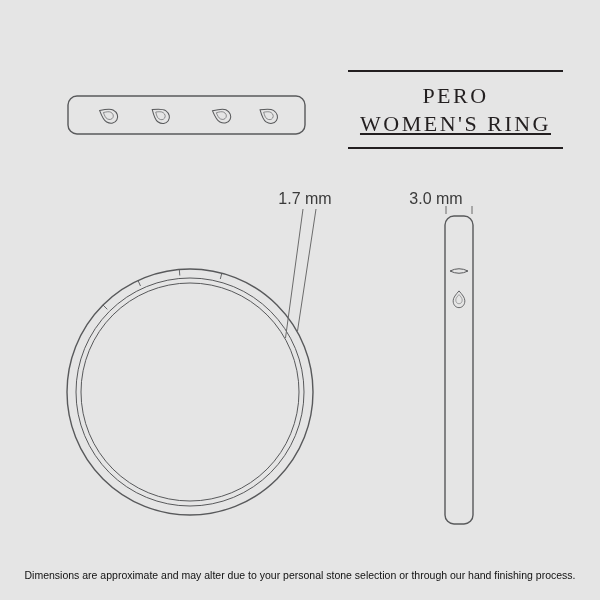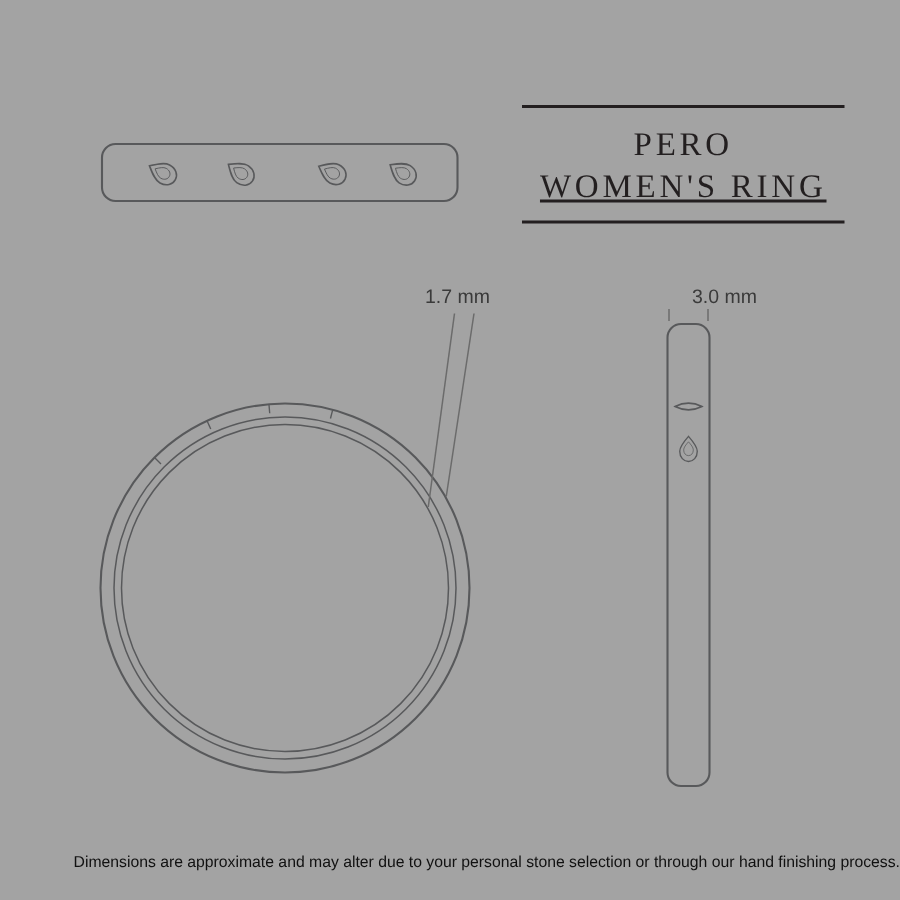--- a/index.html
+++ b/index.html
@@ -1,26 +1,26 @@
 <!DOCTYPE html>
 <html><head>
 <meta charset="utf-8">
 <style>
   html,body{margin:0;padding:0;background:#ffffff;}
-  .canvas{position:relative;width:600px;height:600px;background:#a3a3a3;overflow:hidden;font-family:"Liberation Sans",sans-serif;}
+  .canvas{position:relative;width:600px;height:600px;background:#e5e5e5;overflow:hidden;font-family:"Liberation Sans",sans-serif;}
   .canvas svg{position:absolute;left:0;top:0;}
   .title-block{position:absolute;left:348px;top:70px;width:215px;}
   .rule{height:2px;background:#231f20;}
   .title-text{font-family:"Liberation Serif",serif;color:#231f20;text-align:center;letter-spacing:2.5px;font-size:22px;line-height:1.25;}
   .title-text.first{margin-top:10px;}
   .title-text.last{margin-bottom:10px;text-decoration:underline;}
-  .dim-label{position:absolute;font-size:13px;color:#3a3a3a;width:60px;text-align:center;}
+  .dim-label{position:absolute;font-size:16px;color:#3a3a3a;width:60px;text-align:center;}
   #dim-width{left:275px;top:190px;}
-  #dim-depth{left:453px;top:190px;}
-  .disclaimer{position:absolute;left:0;top:569px;width:600px;text-align:right;font-size:10.5px;color:#111111;}
+  #dim-depth{left:406px;top:190px;}
+  .disclaimer{position:absolute;left:0;top:569px;width:600px;text-align:center;font-size:10.5px;color:#111111;}
 </style>
 </head>
 <body>
 
 <div class="canvas">
 
   <svg width="600" height="600" viewBox="0 0 600 600">
     <defs>
       <path id="pear" d="M0,-9 C3.5,-5 6.5,-1.5 6.5,2 C6.5,6.6 3.6,9.6 0,9.6 C-3.6,9.6 -6.5,6.6 -6.5,2 C-6.5,-1.5 -3.5,-5 0,-9 Z"></path>
     </defs>

